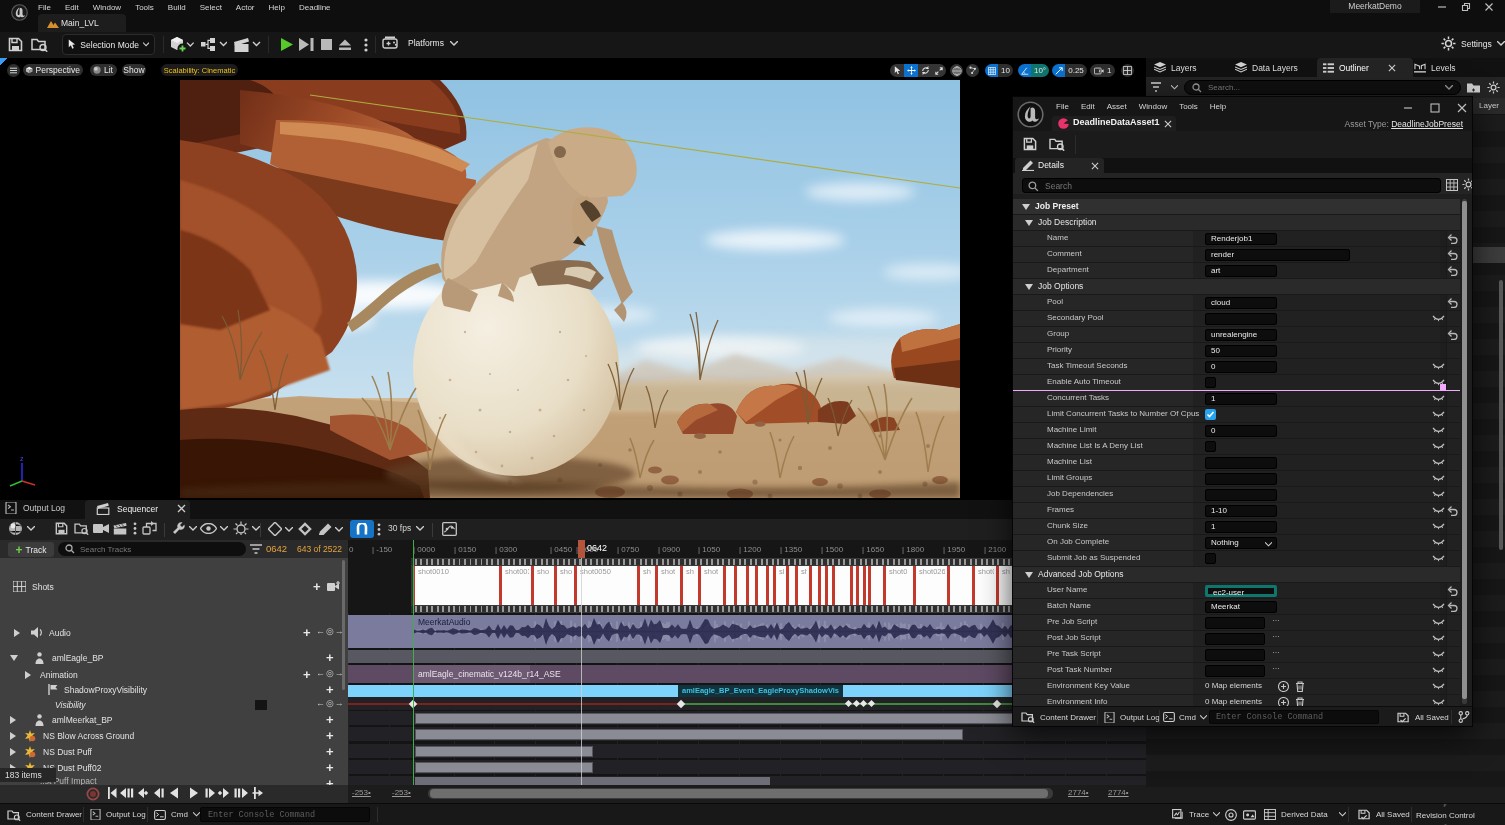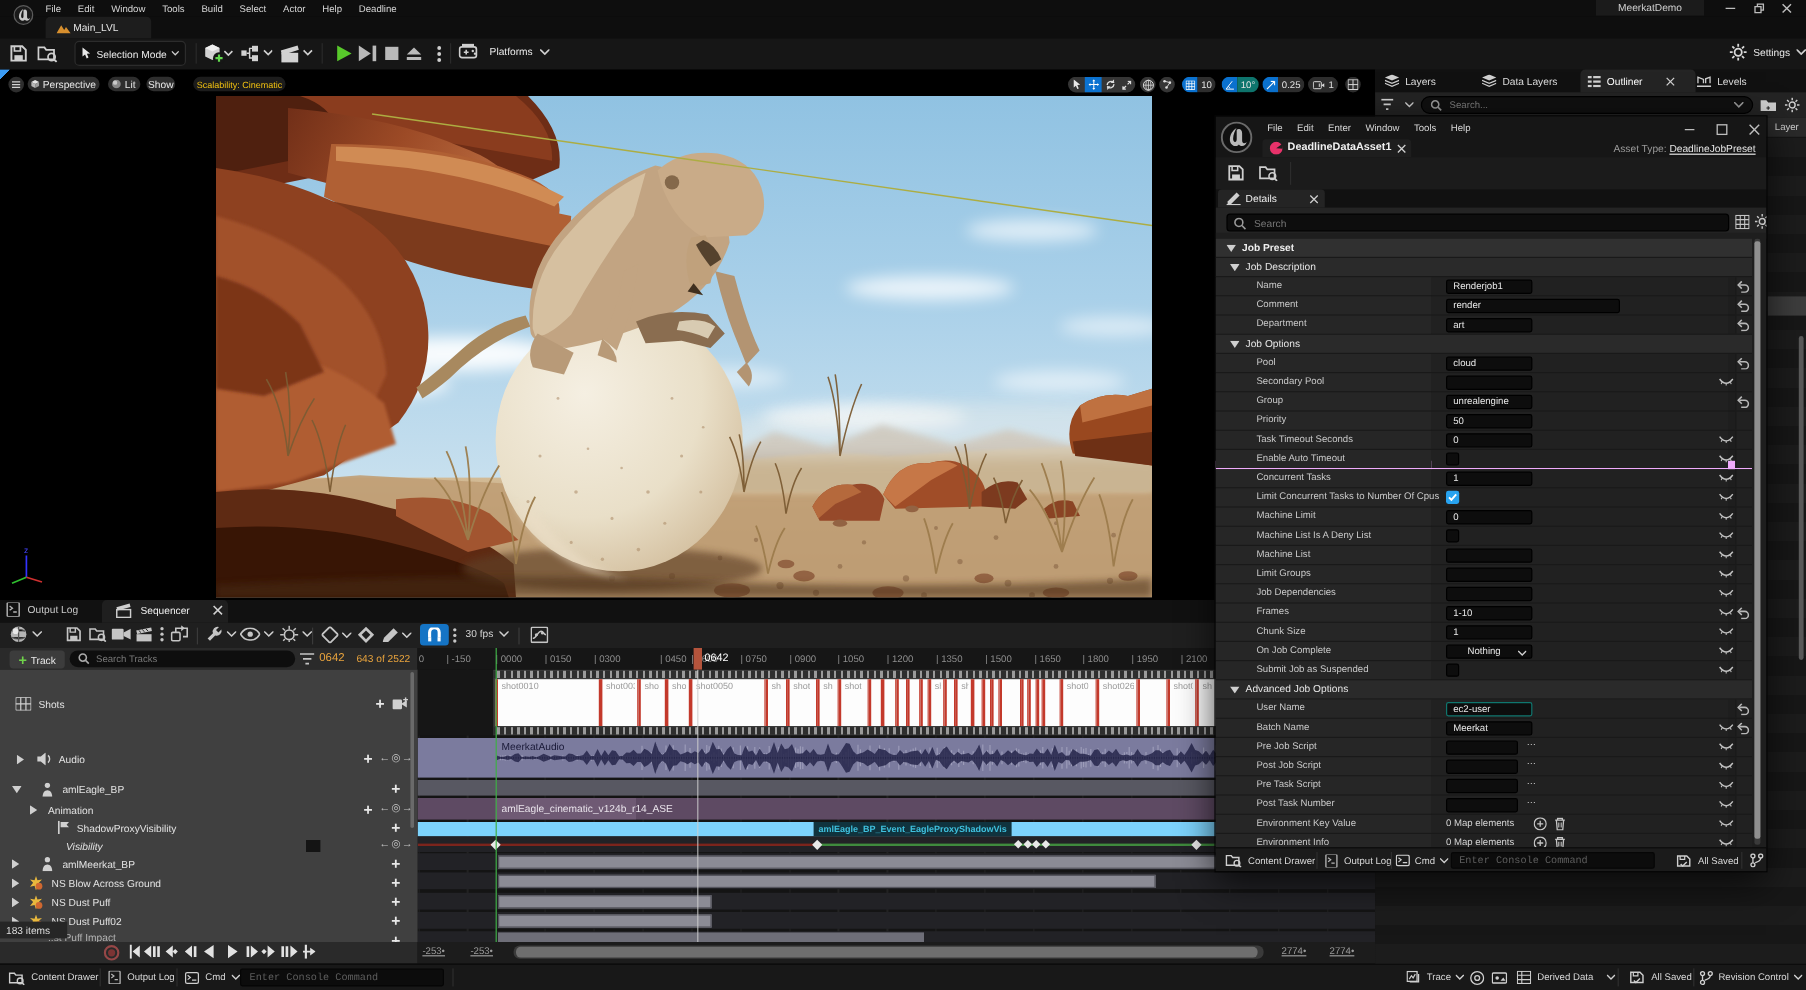--- a/index.html
+++ b/index.html
@@ -1045,21 +1045,21 @@
  <div style="position:absolute;left:1348px;top:3px;width:1px;height:15px;background:#2e2e2e;"></div>
  <div class="row" style="position:absolute;left:1358px;top:0;height:21px;gap:5px;">
   <svg width="13" height="11" viewBox="0 0 15 13">
           <path d="M1 1.5h9l3 3v7h-12z" fill="none" stroke="#cfcfcf" stroke-width="1.4"></path>
           <path d="M3.5 1.5v3.5h4.5v-3.5" fill="none" stroke="#cfcfcf" stroke-width="1.2"></path>
           <path d="M4 9.5l2 2 4-4" stroke="#cfcfcf" stroke-width="1.4" fill="none"></path>
         </svg>
   <span>All Saved</span>
  </div>
  <div style="position:absolute;left:1411px;top:3px;width:1px;height:15px;background:#2e2e2e;"></div>
- <div class="row" style="position:absolute;left:1416px;top:0;height:21px;gap:4px;">
+ <div class="row" style="position:absolute;left:1416px;top:0;height:21px;gap:4px;flex-direction:column;">
   <svg width="12" height="12" viewBox="0 0 13 13">
           <circle cx="3" cy="2.5" r="1.8" fill="none" stroke="#cfcfcf" stroke-width="1.2"></circle>
           <circle cx="10" cy="2.5" r="1.8" fill="none" stroke="#cfcfcf" stroke-width="1.2"></circle>
           <circle cx="3" cy="10.5" r="1.8" fill="none" stroke="#cfcfcf" stroke-width="1.2"></circle>
           <path d="M3 4.3v4.4M10 4.3c0 3-3 3.5-5 4.2" stroke="#cfcfcf" stroke-width="1.2" fill="none"></path>
         </svg>
   <span>Revision Control</span>
   <svg width="7" height="5" viewBox="0 0 8 5">
           <path d="M0 0l4 4 4-4" fill="none" stroke="#cfcfcf" stroke-width="1.3"></path>
         </svg>
@@ -1068,21 +1068,21 @@
 
 <div id="dlwin" class="abs" style="left:1013px;top:97px;width:459px;height:629px;background:#161616;box-shadow:0 8px 30px rgba(0,0,0,0.75);outline:1px solid #050505;overflow:hidden;">
 
  <svg style="position:absolute;left:4px;top:4px;" width="27" height="27" viewBox="0 0 27 27">
   <circle cx="13.5" cy="13.5" r="12.3" fill="#101010" stroke="#6a6a6a" stroke-width="1.6"></circle>
   <path d="M13.5 5.5c-3.2 2.4-5.6 5.6-5.6 9.9 0 3.1 2.3 5.3 4.8 5.3 1 0 2-.5 2.7-1.3.7.8 1.7 1.3 2.7 1.3 1.7 0 3.2-1.3 3.8-3.4-.9.9-1.7 1.2-2.5 1-.9-.3-1.3-1.2-1.3-2.5V10c0-2-1.1-3.5-2.7-3.5-.6 0-1.3.2-1.8.7v7.7c0 1.6-.5 2.5-1.4 2.5-1 0-1.6-1.1-1.6-2.9 0-3.4 1.8-7 2.9-9z" fill="#b9b9b9"></path>
  </svg>
  <div class="row" style="position:absolute;left:37px;top:2px;height:14px;color:#d6d6d6;font-size:8px;white-space:nowrap;">
   <span style="padding:0 6px;">File</span>
         <span style="padding:0 6px;">Edit</span>
-        <span style="padding:0 6px;">Enter</span>
+        <span style="padding:0 6px;">Asset</span>
         <span style="padding:0 6px;">Window</span>
         <span style="padding:0 6px;">Tools</span>
         <span style="padding:0 6px;">Help</span>
  </div>
  <div class="row" style="position:absolute;left:390px;top:6px;gap:17px;">
   <svg width="10" height="10" viewBox="0 0 10 10">
           <path d="M1 5h8" stroke="#bdbdbd" stroke-width="1.2"></path>
         </svg>
   <svg width="10" height="10" viewBox="0 0 10 10">
           <rect x="1" y="1" width="8" height="8" fill="none" stroke="#bdbdbd" stroke-width="1.1"></rect>
@@ -1443,21 +1443,21 @@
               <path d="M3 3.6l-0.7 1.5M6.5 4.6v1.6M10 3.6l0.7 1.5" stroke="#c2c2c2" stroke-width="0.9"></path>
             </svg>
           </span>
         </div>
 <div style="position:absolute;left:0;top:438px;width:447px;height:16px;border-bottom:1px solid #191919;">
           <div style="position:absolute;left:0;top:0;width:180px;height:15px;background:#262626;"></div>
           <div style="position:absolute;left:180px;top:0;width:247px;height:15px;background:#212121;"></div>
           <div style="position:absolute;left:433px;top:0;width:14px;height:15px;background:#212121;border-left:1px solid #191919;"></div>
           <span style="position:absolute;left:34px;top:2px;font-size:8px;color:#c9c9c9;white-space:nowrap;">On Job Complete</span>
           <div style="position:absolute;left:192px;top:1.5px;width:72px;height:12px;background:#0d0d0d;border:1px solid #000;border-radius:2px;">
-            <span style="position:absolute;left:17px;top:0px;font-size:8px;color:#e8e8e8;">Nothing</span>
+            <span style="position:absolute;left:5px;top:0px;font-size:8px;color:#e8e8e8;">Nothing</span>
             <svg style="position:absolute;right:4px;top:4px;" width="7" height="5" viewBox="0 0 8 5">
               <path d="M0 0l4 4 4-4" fill="none" stroke="#cfcfcf" stroke-width="1.3"></path>
             </svg>
           </div>
           <span style="position:absolute;left:419px;top:4px;">
             <svg width="13" height="7" viewBox="0 0 13 7">
               <path d="M1 0.8c1.8 2.4 4 3.6 5.5 3.6s3.7-1.2 5.5-3.6" fill="none" stroke="#c2c2c2" stroke-width="1.2"></path>
               <path d="M3 3.6l-0.7 1.5M6.5 4.6v1.6M10 3.6l0.7 1.5" stroke="#c2c2c2" stroke-width="0.9"></path>
             </svg>
           </span>
@@ -1481,21 +1481,21 @@
               <path d="M0 0h8L4 6z" fill="#cfcfcf"></path>
             </svg>
           </span>
           <span style="position:absolute;left:25px;top:2px;font-size:8.5px;color:#e5e5e5;">Advanced Job Options</span>
         </div>
 <div style="position:absolute;left:0;top:486px;width:447px;height:16px;border-bottom:1px solid #191919;">
           <div style="position:absolute;left:0;top:0;width:180px;height:15px;background:#262626;"></div>
           <div style="position:absolute;left:180px;top:0;width:247px;height:15px;background:#212121;"></div>
           <div style="position:absolute;left:433px;top:0;width:14px;height:15px;background:#212121;border-left:1px solid #191919;"></div>
           <span style="position:absolute;left:34px;top:2px;font-size:8px;color:#c9c9c9;white-space:nowrap;">User Name</span>
-          <div style="position:absolute;left:192px;top:1.5px;width:72px;height:12px;background:#0d0d0d;border:1px solid #0f766e;border-radius:2px;">
+          <div style="position:absolute;left:192px;top:1.5px;width:72px;height:12px;background:#0d0d0d;border:3px solid #0f766e;border-radius:2px;">
             <span style="position:absolute;left:5px;top:0px;font-size:8px;color:#e8e8e8;">ec2-user</span>
           </div>
           <span style="position:absolute;left:434px;top:3px;">
             <svg width="11" height="10" viewBox="0 0 11 10">
               <path d="M2.5 3.5h4.5a3 3 0 0 1 0 6H4" fill="none" stroke="#b8b8b8" stroke-width="1.3"></path>
               <path d="M4.5 0.5L1.5 3.5l3 3" fill="none" stroke="#b8b8b8" stroke-width="1.3"></path>
             </svg>
           </span>
         </div>
 <div style="position:absolute;left:0;top:502px;width:447px;height:16px;border-bottom:1px solid #191919;">

